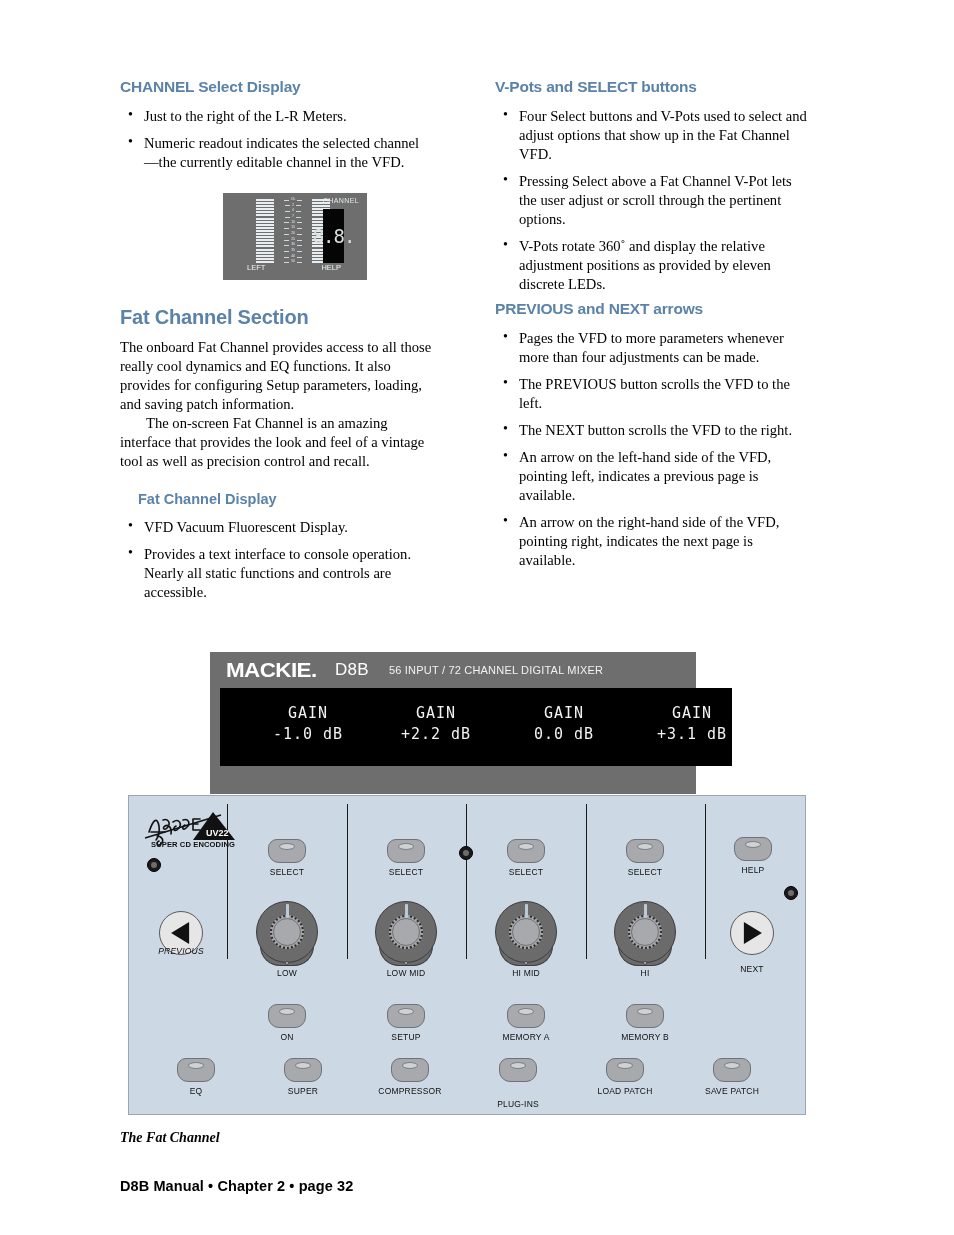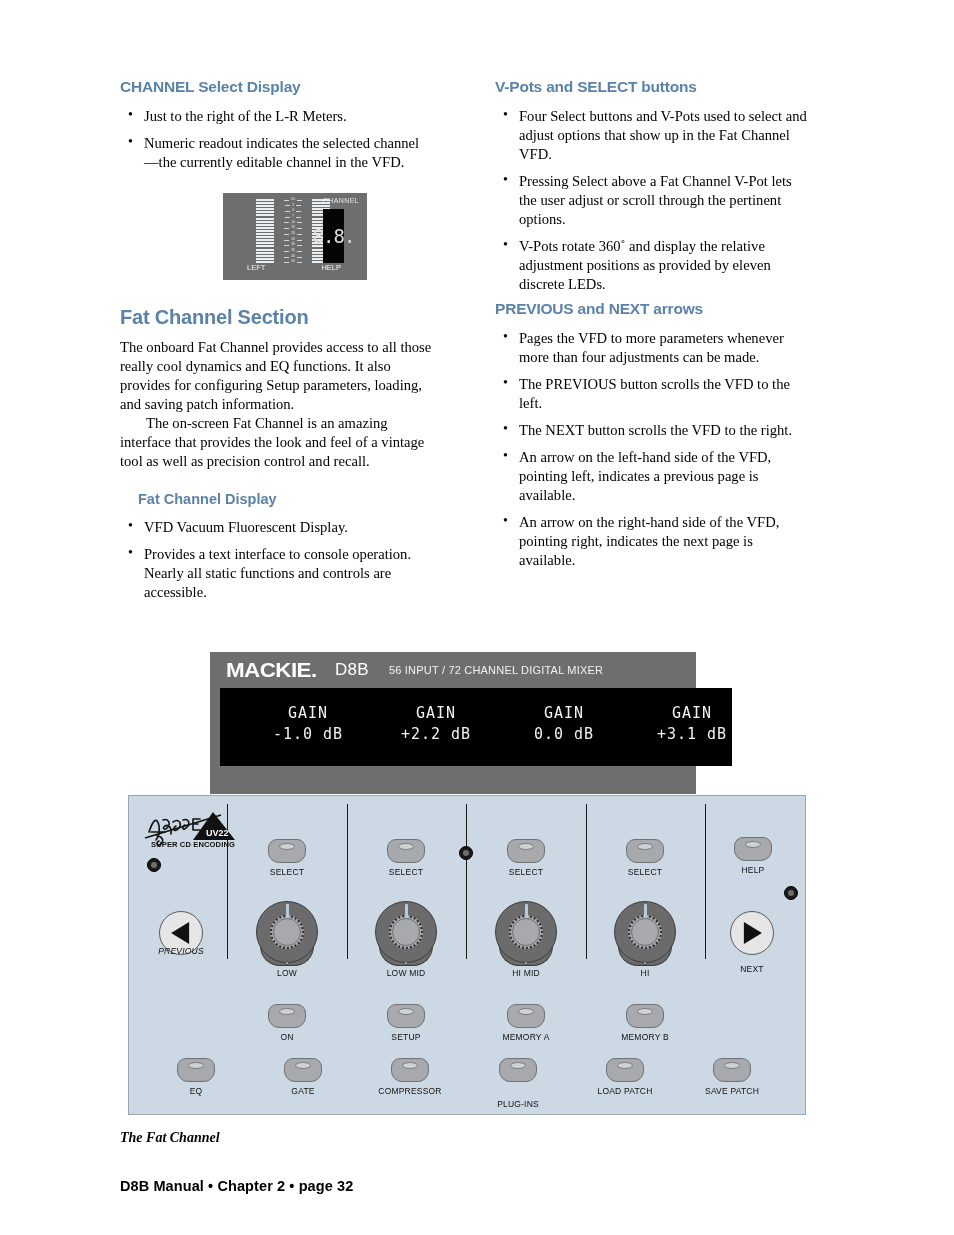--- a/index.html
+++ b/index.html
@@ -474,21 +474,21 @@
     <div class="cap" style="left:378px;top:208px;"></div>
     <div class="caplabel" style="left:357px;top:236px;width:80px;">MEMORY A</div>
 
     <div class="cap" style="left:497px;top:208px;"></div>
     <div class="caplabel" style="left:476px;top:236px;width:80px;">MEMORY B</div>
 
     <div class="cap" style="left:48px;top:262px;"></div>
     <div class="caplabel" style="left:27px;top:290px;width:80px;">EQ</div>
 
     <div class="cap" style="left:155px;top:262px;"></div>
-    <div class="caplabel" style="left:134px;top:290px;width:80px;">GATE</div>
+    <div class="caplabel" style="left:134px;top:290px;width:80px;">SUPER</div>
 
     <div class="cap" style="left:262px;top:262px;"></div>
     <div class="caplabel" style="left:241px;top:290px;width:80px;">COMPRESSOR</div>
 
     <div class="cap" style="left:370px;top:262px;"></div>
     <div class="caplabel" style="left:349px;top:303px;width:80px;">PLUG-INS</div>
 
     <div class="cap" style="left:477px;top:262px;"></div>
     <div class="caplabel" style="left:456px;top:290px;width:80px;">LOAD PATCH</div>
 

